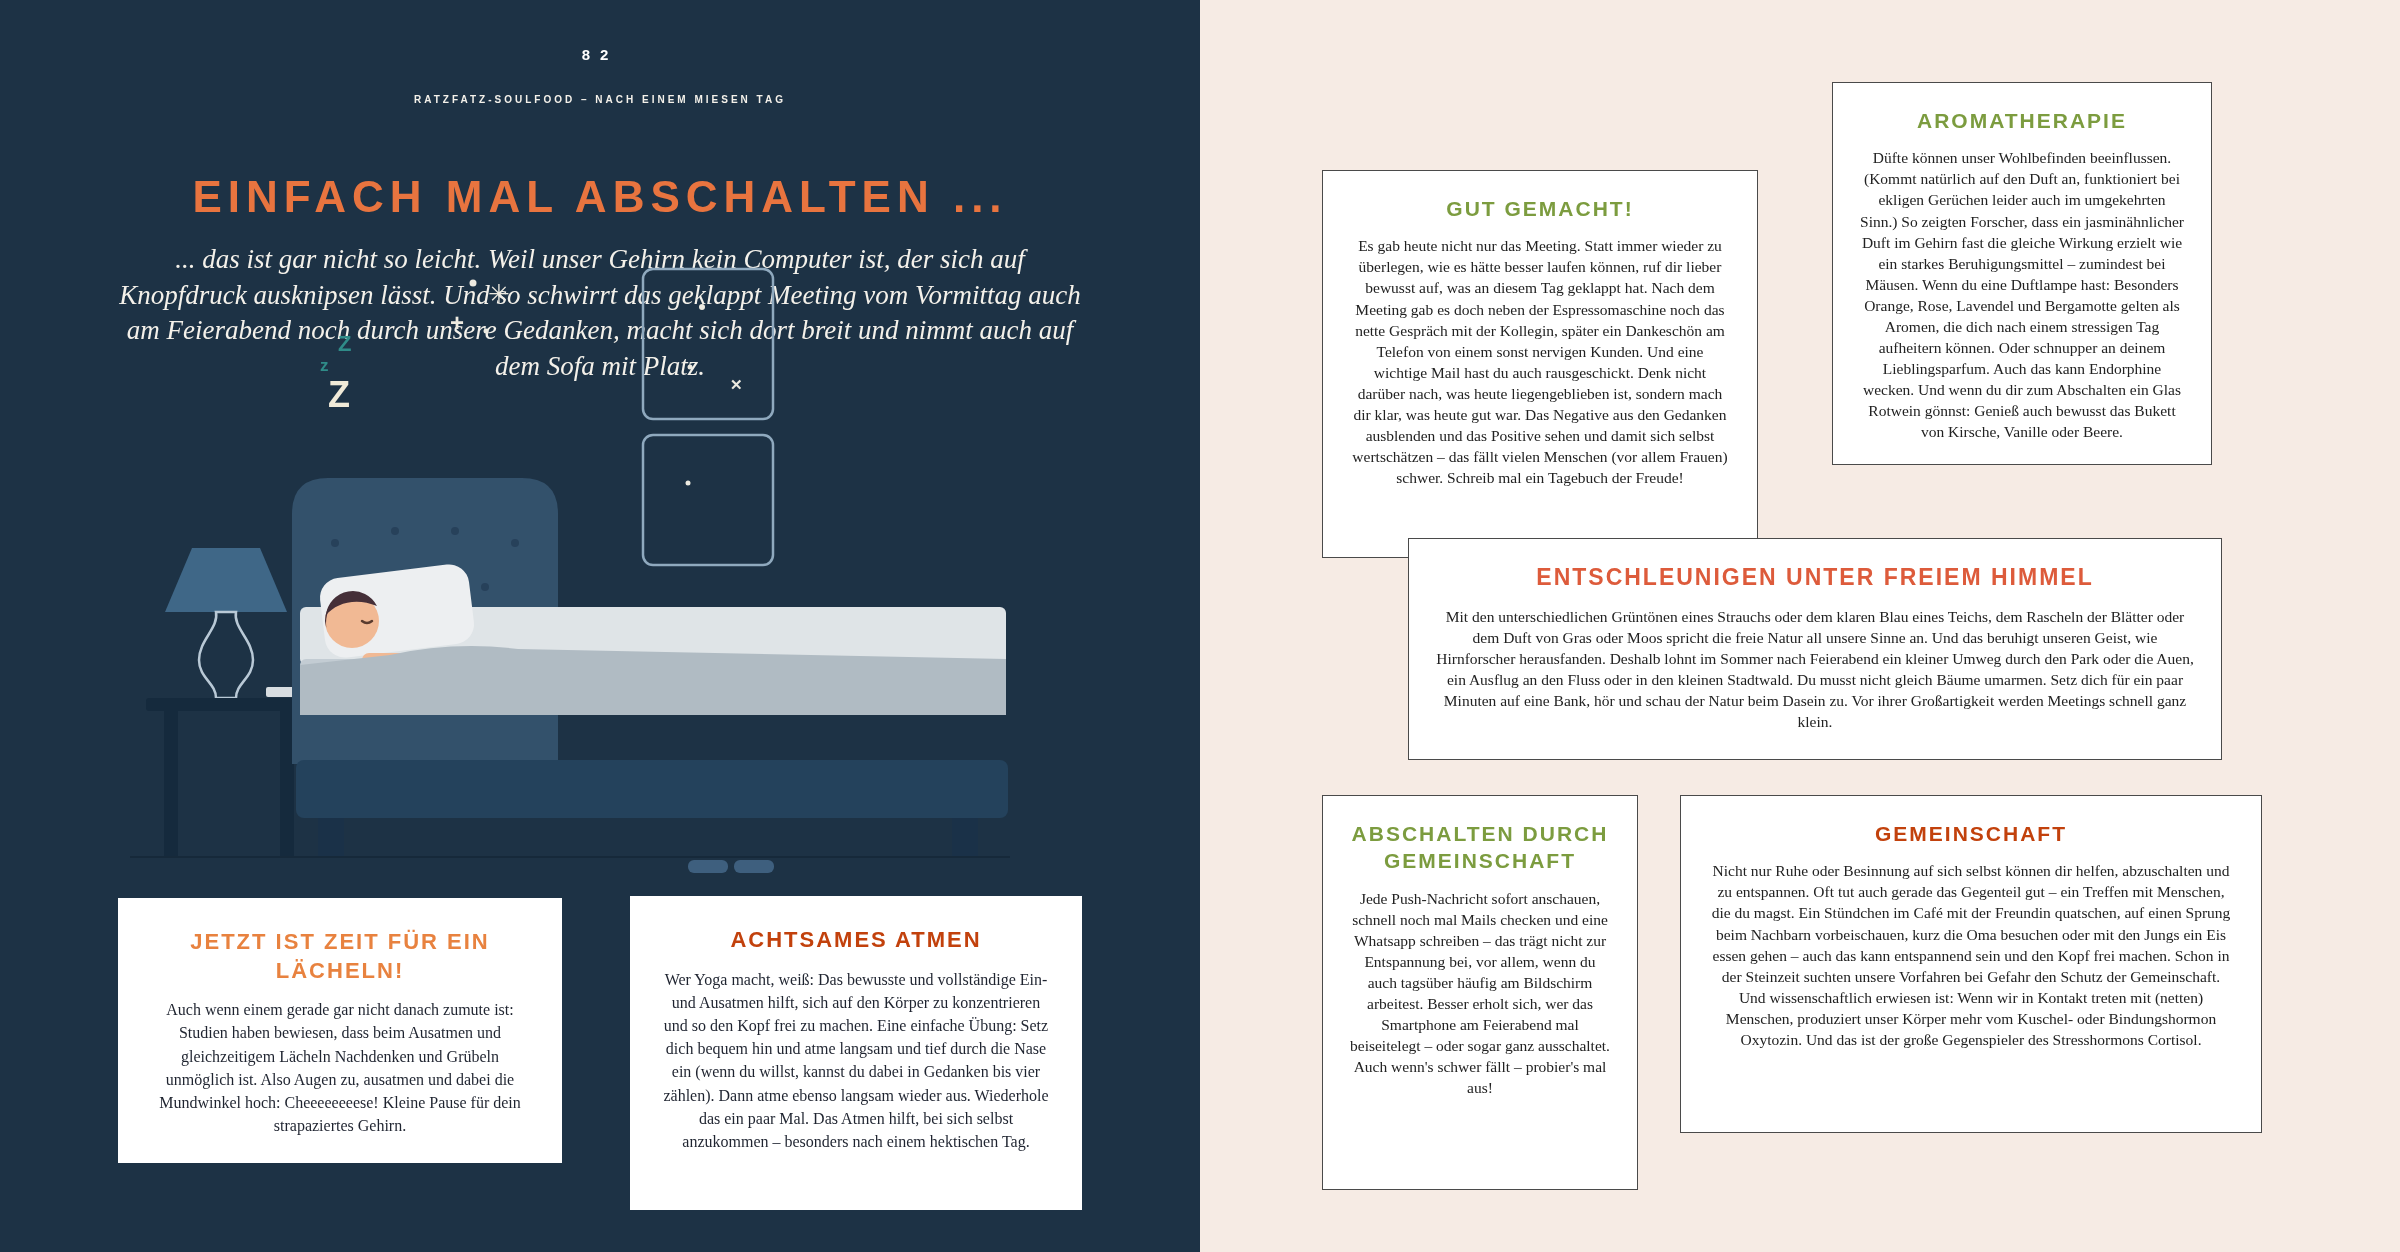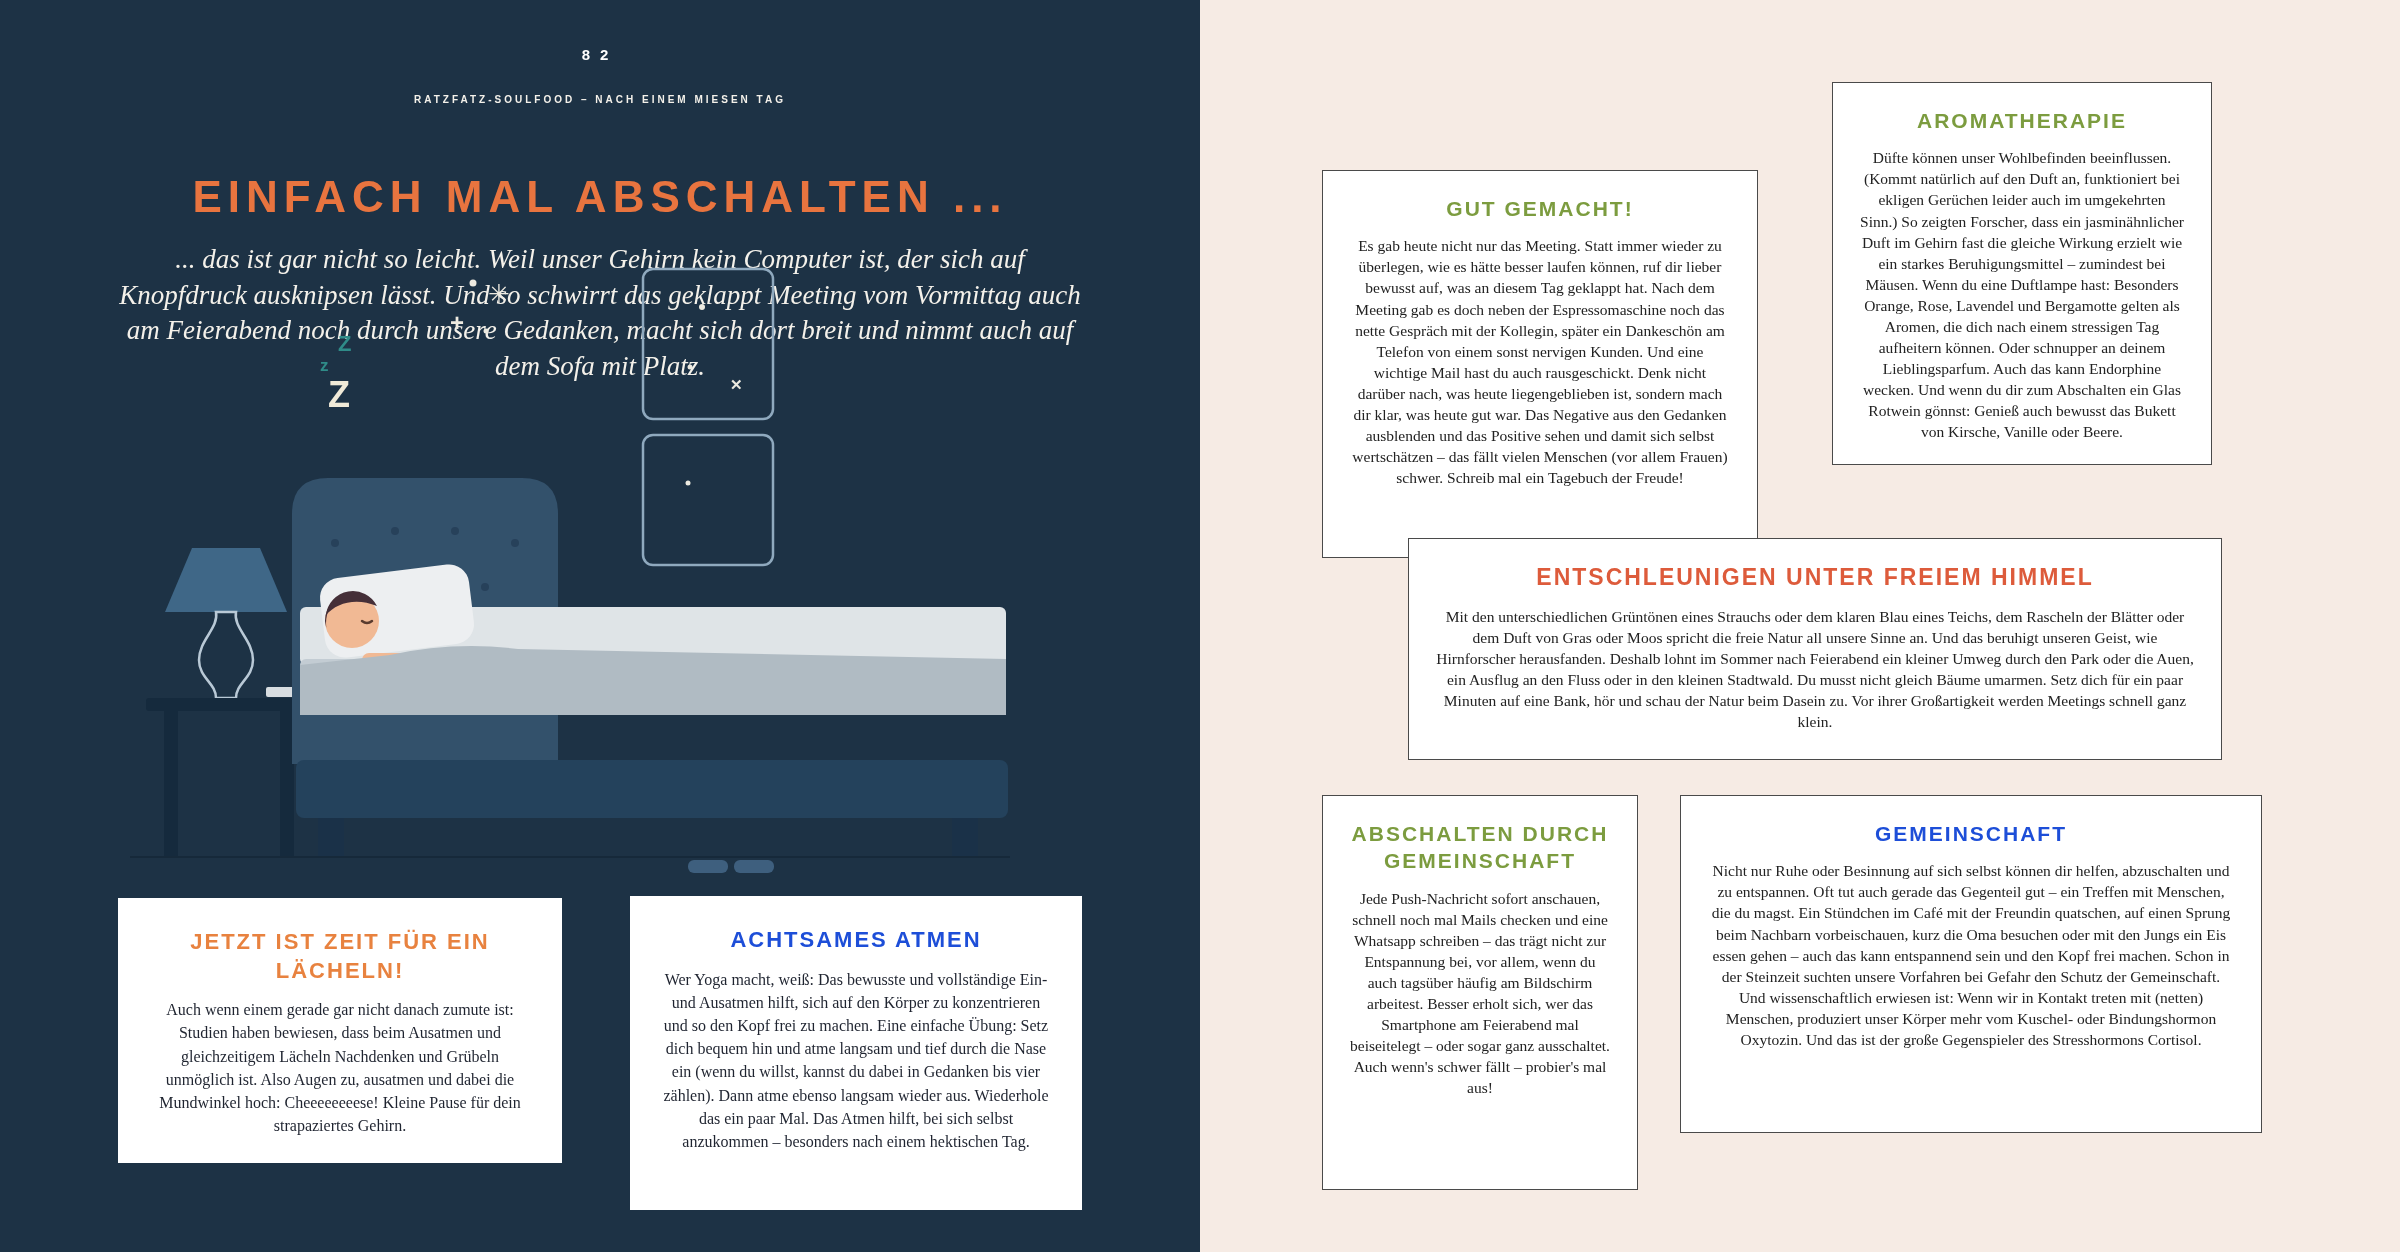--- a/index.html
+++ b/index.html
@@ -29,21 +29,21 @@
   
   .card { position:absolute; background:#FFFFFF; box-sizing:border-box; text-align:center; }
   .card-l { padding:30px 30px 26px; color:#1F2430; }
   .card-r { border:1px solid #4A4A4A; padding:24px 26px 22px; color:#222222; }
   .card-title { font-family:"Liberation Sans",sans-serif; font-weight:700;
                 letter-spacing:2px; font-size:21px; line-height:1.3; margin:0 0 13px; }
   .card-l .card-title { font-size:22px; }
   .card-body { font-size:16px; line-height:1.45; margin:0; }
   .card-r .card-body { font-size:15.5px; line-height:1.36; }
   .t-orange { color:#E8823F; }
-  .t-teal   { color:#1d4ed8; }
+  .t-teal   { color:#c2410c; }
   .t-green  { color:#7C9C3F; }
   .t-red    { color:#DD5B3B; }
 </style>
 </head>
 <body>
 
 <div class="spread">
 
   <div class="page-left">
 

